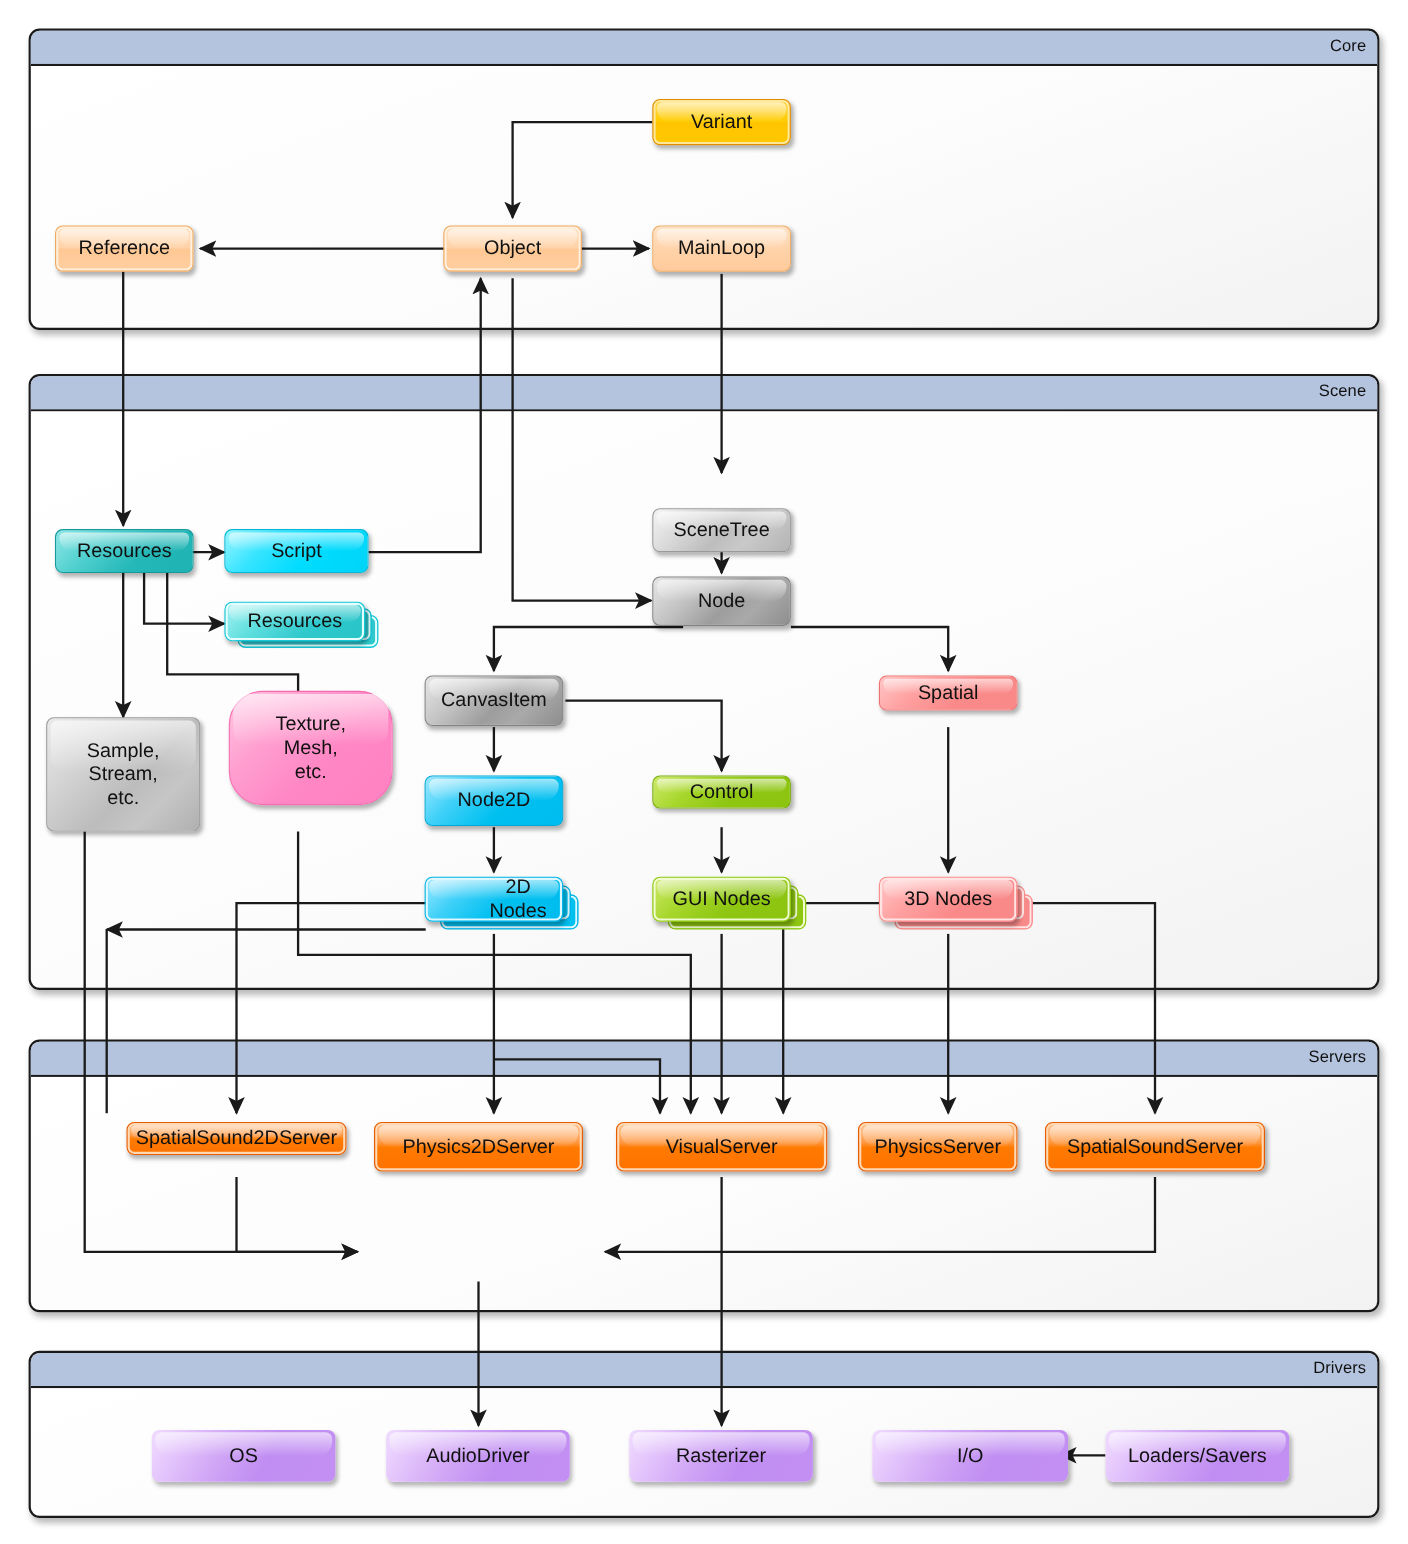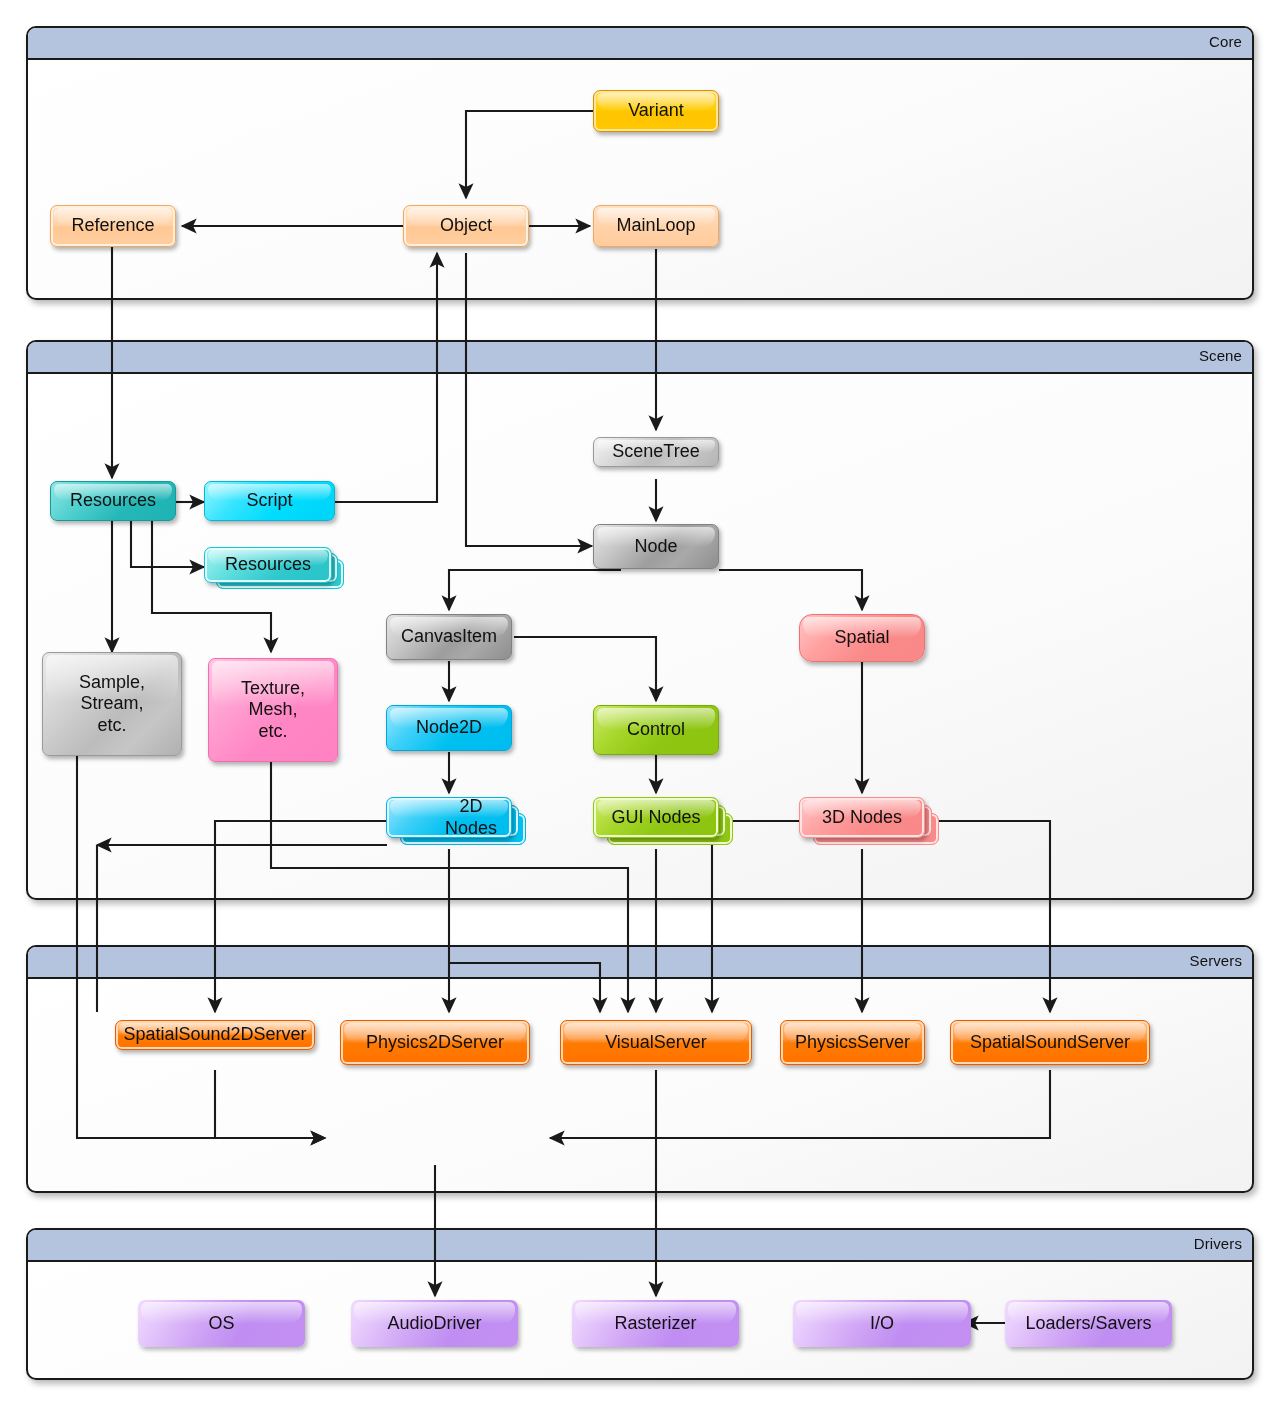--- a/index.html
+++ b/index.html
@@ -194,42 +194,42 @@
     <div class="nb s-cyanres" style="left:0;top:0;width:128px;height:36px;">
       <span class="lbl">Resources</span>
     </div>
   </div>
 
   <div class="nb s-grayres" style="left:42px;top:652px;width:140px;height:104px;flex-direction:column;">
     <span class="lbl" style="white-space:pre-line;">Sample,
 Stream,
 etc.</span>
   </div>
-  <div class="nb s-pink" style="left:208px;top:658px;width:130px;height:104px;flex-direction:column;">
+  <div class="nb s-pink" style="left:208px;top:628px;width:149px;height:104px;flex-direction:column;border-radius:31px;">
     <span class="lbl" style="white-space:pre-line;">Texture,
 Mesh,
 etc.</span>
   </div>
 
-  <div class="nb s-gray" style="left:593px;top:437px;width:126px;height:30px;">
+  <div class="nb s-gray" style="left:593px;top:462px;width:126px;height:40px;">
     <span class="lbl">SceneTree</span>
   </div>
   <div class="nb s-gray-dark" style="left:593px;top:524px;width:126px;height:45px;">
     <span class="lbl">Node</span>
   </div>
   <div class="nb s-gray-dark" style="left:386px;top:614px;width:126px;height:46px;">
     <span class="lbl">CanvasItem</span>
   </div>
-  <div class="nb s-red" style="left:799px;top:614px;width:126px;height:48px;border-radius:13px;">
+  <div class="nb s-red" style="left:799px;top:614px;width:126px;height:32px;">
     <span class="lbl">Spatial</span>
   </div>
   <div class="nb s-blue" style="left:386px;top:705px;width:126px;height:46px;">
     <span class="lbl">Node2D</span>
   </div>
-  <div class="nb s-green" style="left:593px;top:705px;width:126px;height:50px;">
+  <div class="nb s-green" style="left:593px;top:705px;width:126px;height:30px;">
     <span class="lbl">Control</span>
   </div>
 
   <div class="stack" style="left:386px;top:797px;width:140px;height:52px;">
     <div class="sh" style="left:14px;top:16px;width:126px;height:32px;background:#00c0f0;border:1.5px solid #00b4e6;box-shadow:inset 0 0 0 2px #dff8ff;"></div>
     <div class="sh" style="left:7px;top:8px;width:126px;height:32px;background:#00c0f0;border:1.5px solid #00b4e6;box-shadow:inset 0 0 0 2px #dff8ff;"></div>
     <div class="nb s-blue2" style="left:0;top:0;width:126px;height:41px;padding-left:44px;">
       <span class="lbl">2D Nodes</span>
     </div>
   </div>

